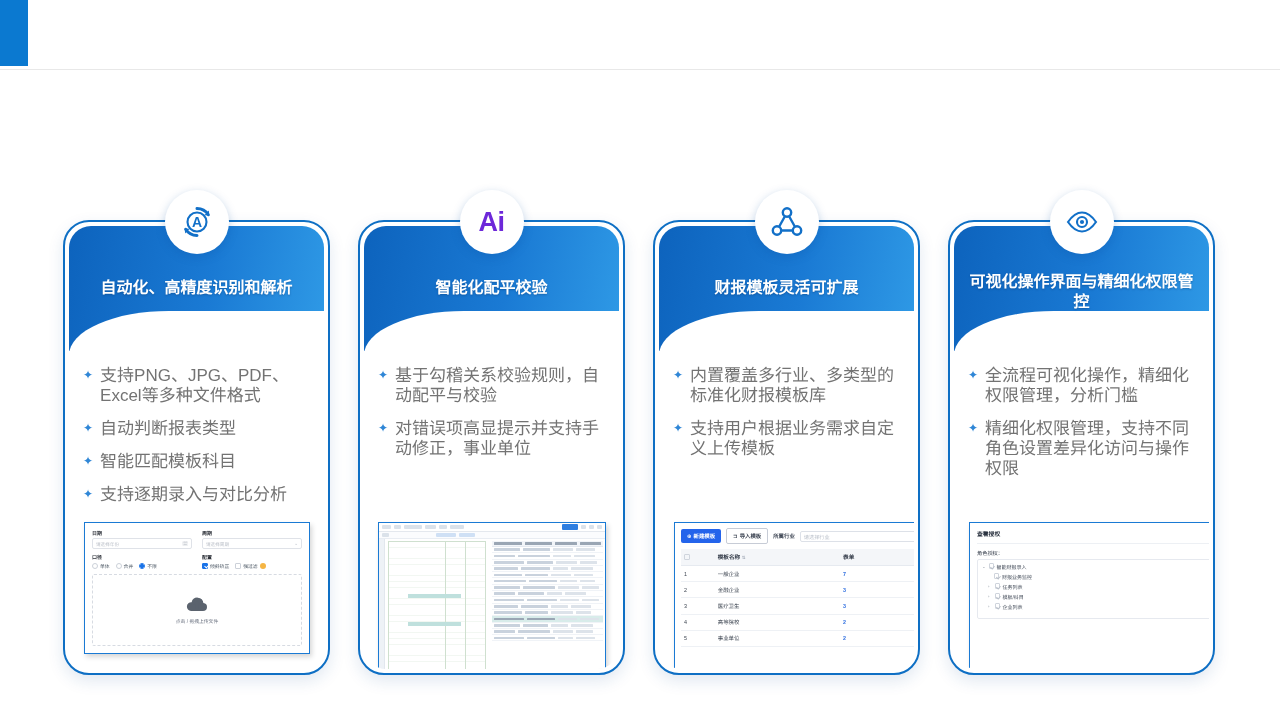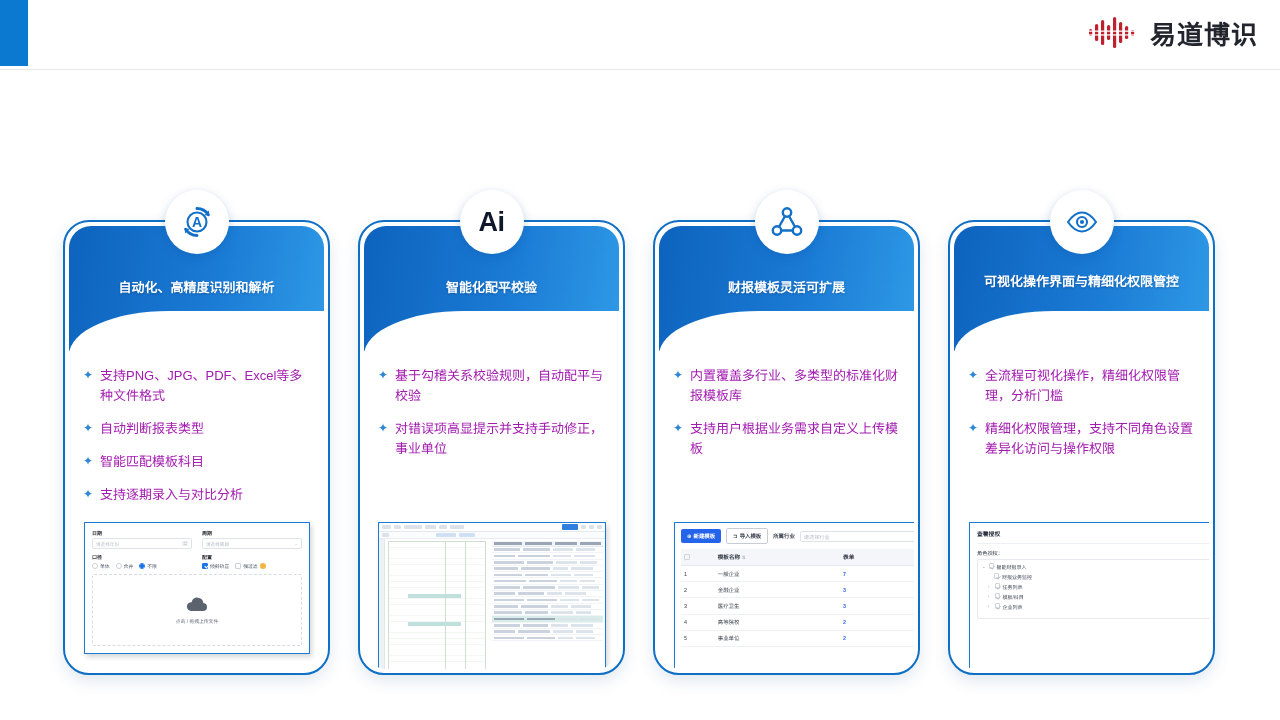--- a/index.html
+++ b/index.html
@@ -96,21 +96,21 @@
     left: 0; top: 130px;
     width: 255px; height: 313px;
     background: #ffffff;
   }
 
   .card-title {
     position: absolute;
     left: 12px; top: 52px;
     width: 231px;
     text-align: center;
-    font-size: 13px;
+    font-size: 16px;
     font-weight: bold;
     color: #ffffff;
     line-height: 20px;
     text-shadow: 0 1px 2px rgba(0,40,90,0.35);
     z-index: 3;
   }
   .card.c4 .card-title { top: 46px; }
 
   
   .icon-badge {
@@ -120,21 +120,21 @@
     width: 64px; height: 64px;
     border-radius: 50%;
     background: #ffffff;
     box-shadow: 0 3px 10px rgba(10,80,160,0.25);
     display: flex; align-items: center; justify-content: center;
     z-index: 10;
   }
   .icon-badge svg { display: block; }
   .icon-badge .ai-text {
     font-size: 27px; font-weight: bold;
-    color: #0f172a; letter-spacing: -0.5px;
+    color: #6d28d9; letter-spacing: -0.5px;
     line-height: 1;
   }
 
   
   .bullets {
     position: absolute;
     left: 14px; top: 140px;
     width: 230px;
     z-index: 4;
   }
@@ -144,22 +144,22 @@
     gap: 7px;
     margin-bottom: 13px;
   }
   .bullet-dot {
     flex: 0 0 auto;
     color: #2f86d6;
     font-size: 12px;
     line-height: 19px;
   }
   .bullet-text {
-    font-size: 13px;
-    color: #a21caf;
+    font-size: 17px;
+    color: #737373;
     line-height: 20px;
   }
 
   
   .shot {
     position: absolute;
     left: 15px;
     width: 226px; height: 132px;
     background: #ffffff;
     border: 1.5px solid #1a7ad4;
@@ -288,39 +288,20 @@
     content:""; position:absolute; left:1.5px; top:0.4px;
     width:1.8px; height:3px; border: solid #b8bec8; border-width: 0 0.8px 0.8px 0;
     transform: rotate(42deg);
   }
 </style>
 </head>
 <body>
 
 <div class="header">
   <div class="header-accent-bar"></div>
-  <div class="brand">
-    <svg class="brand-mark" width="52" height="34" viewBox="0 0 52 34">
-      <g fill="#c0202d">
-        <rect x="1" y="13" width="3.2" height="7" rx="1.6"></rect>
-        <rect x="7" y="8" width="3.2" height="17" rx="1.6"></rect>
-        <rect x="13" y="4" width="3.2" height="25" rx="1.6"></rect>
-        <rect x="19" y="9" width="3.2" height="15" rx="1.6"></rect>
-        <rect x="25" y="1" width="3.2" height="31" rx="1.6"></rect>
-        <rect x="31" y="6" width="3.2" height="21" rx="1.6"></rect>
-        <rect x="37" y="10" width="3.2" height="13" rx="1.6"></rect>
-        <rect x="43" y="14" width="3.2" height="6" rx="1.6"></rect>
-      </g>
-      <g fill="#ffffff" opacity="0.95">
-        <rect x="0" y="14.5" width="48" height="1.3"></rect>
-        <rect x="0" y="18.3" width="48" height="1.3"></rect>
-      </g>
-    </svg>
-    <div class="brand-name">易道博识</div>
-  </div>
 </div>
 
 <div class="stage">
 
   <div class="card c1">
     <div class="card-inner">
       <div class="card-head"></div>
       <div class="card-body-curve"></div>
       <div class="card-body-fill"></div>
       <div class="card-title">自动化、高精度识别和解析</div>

